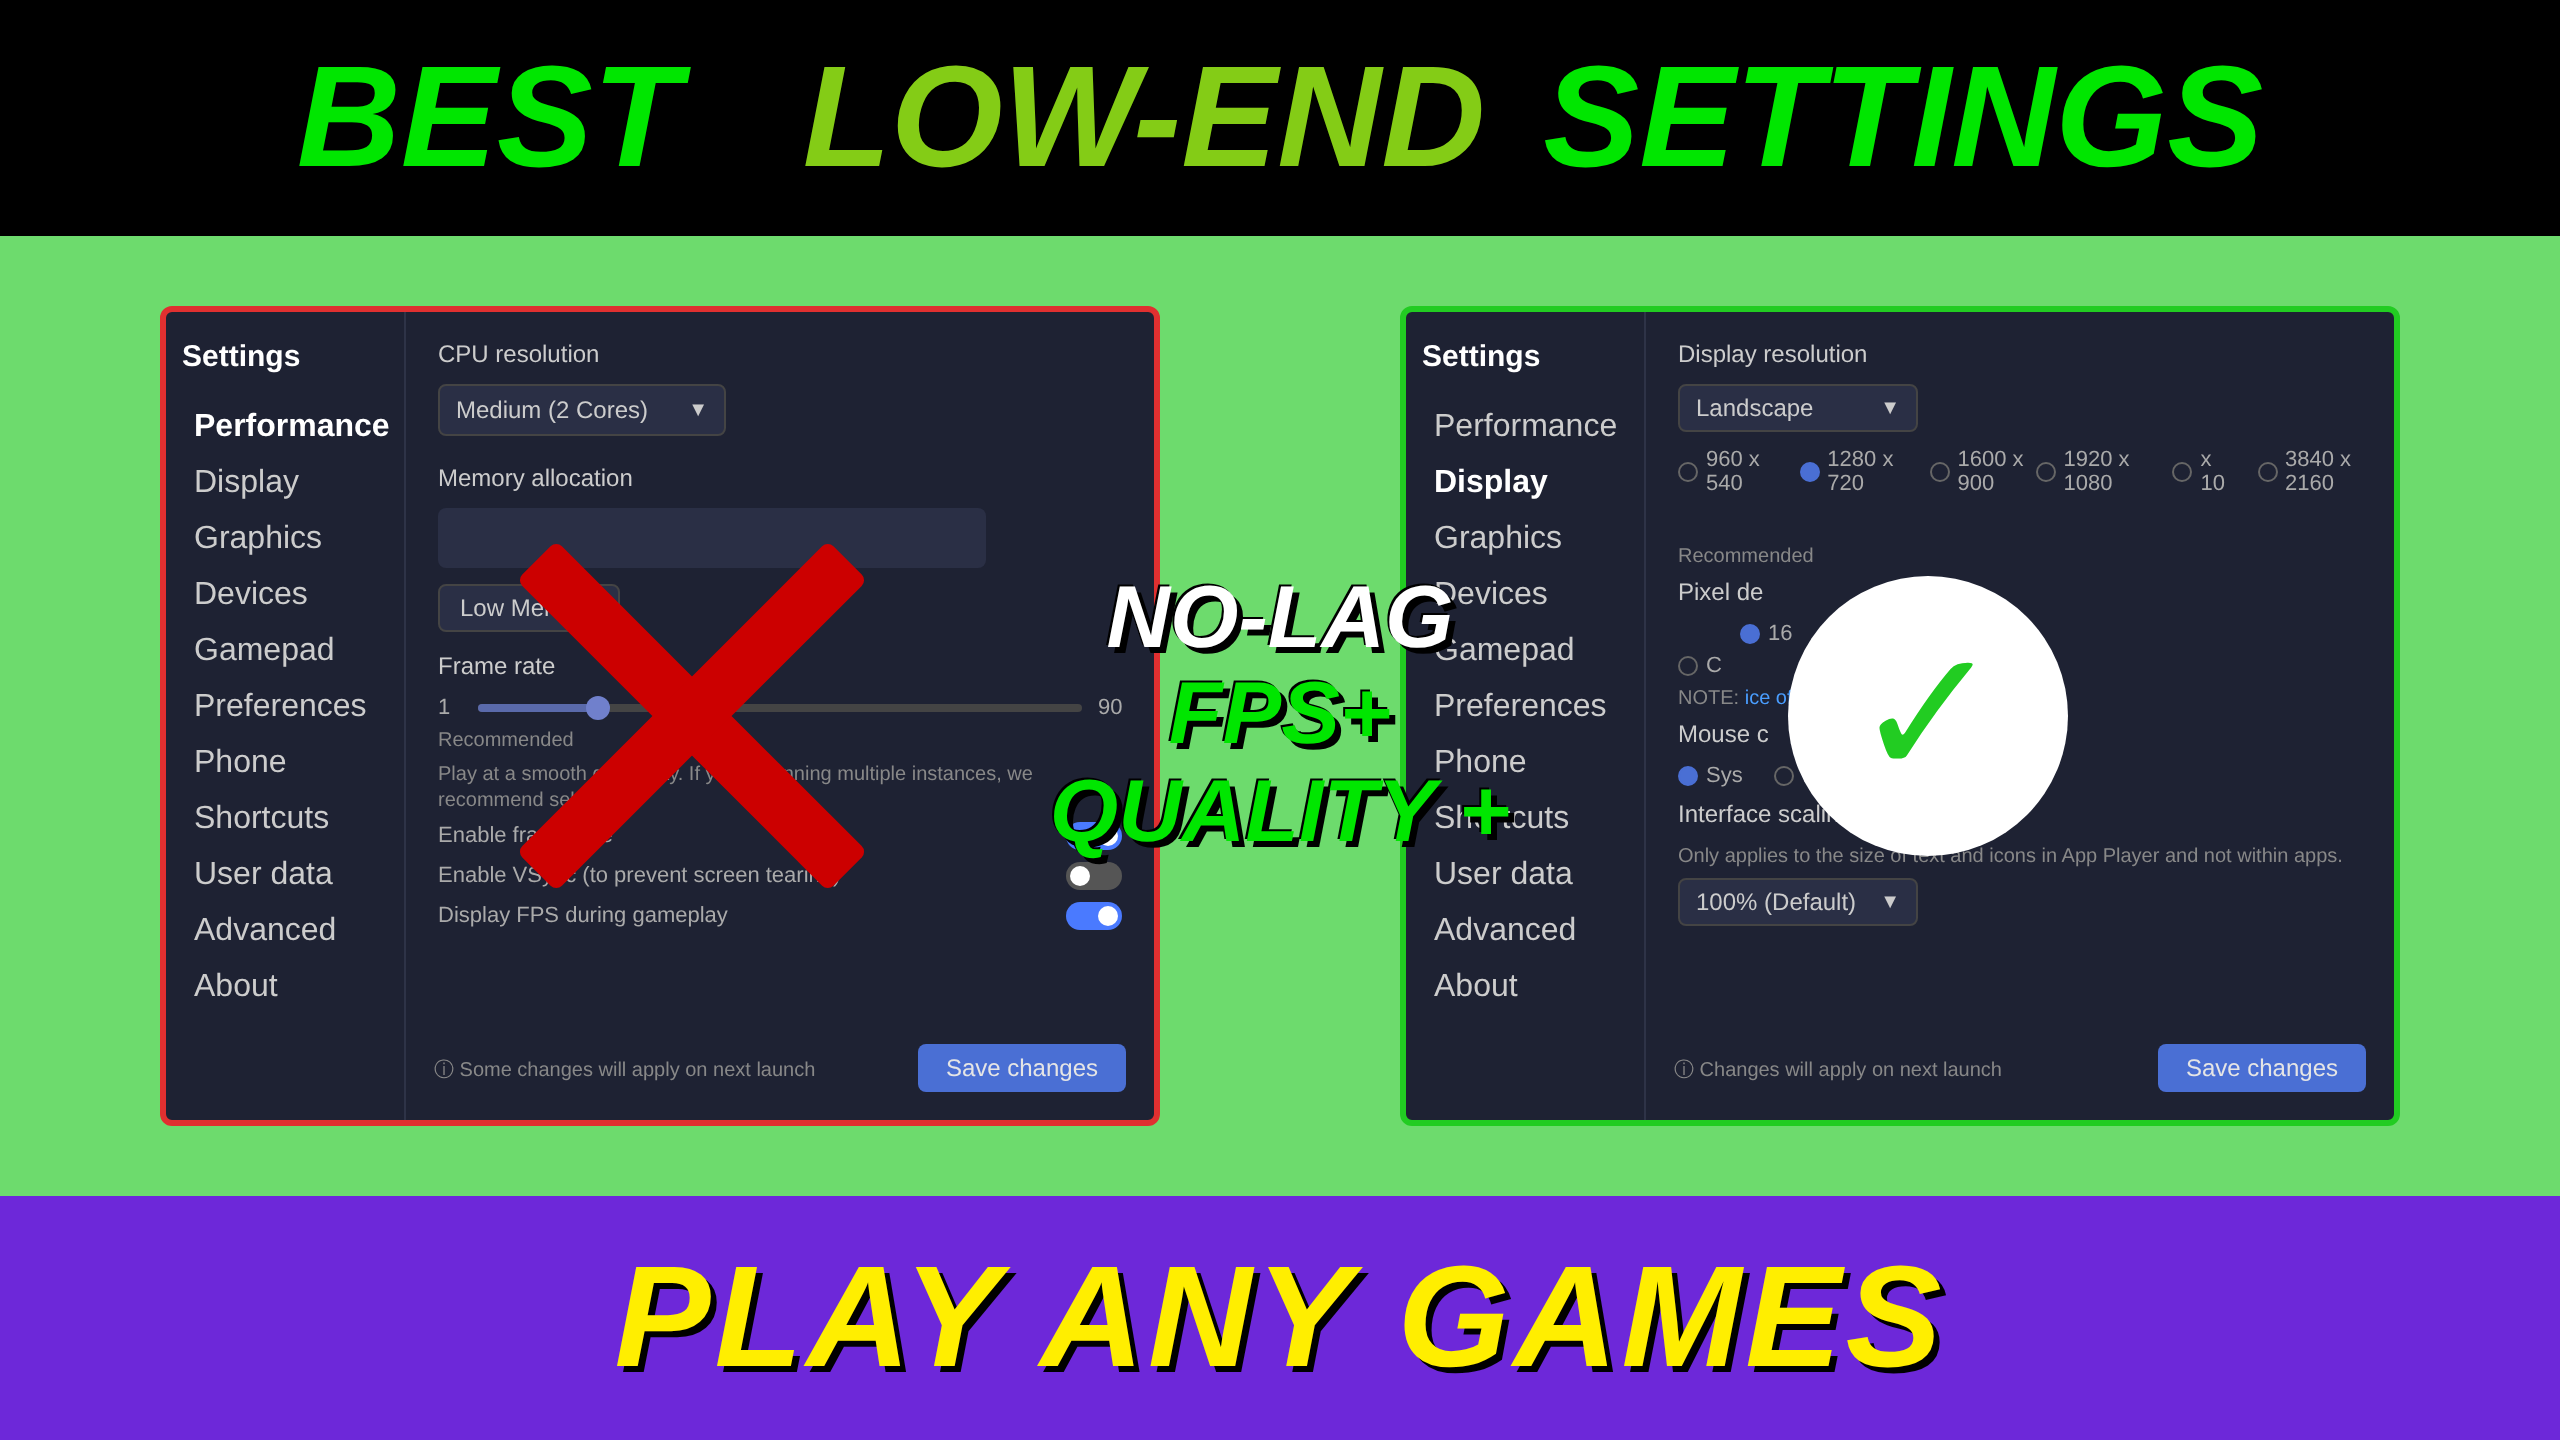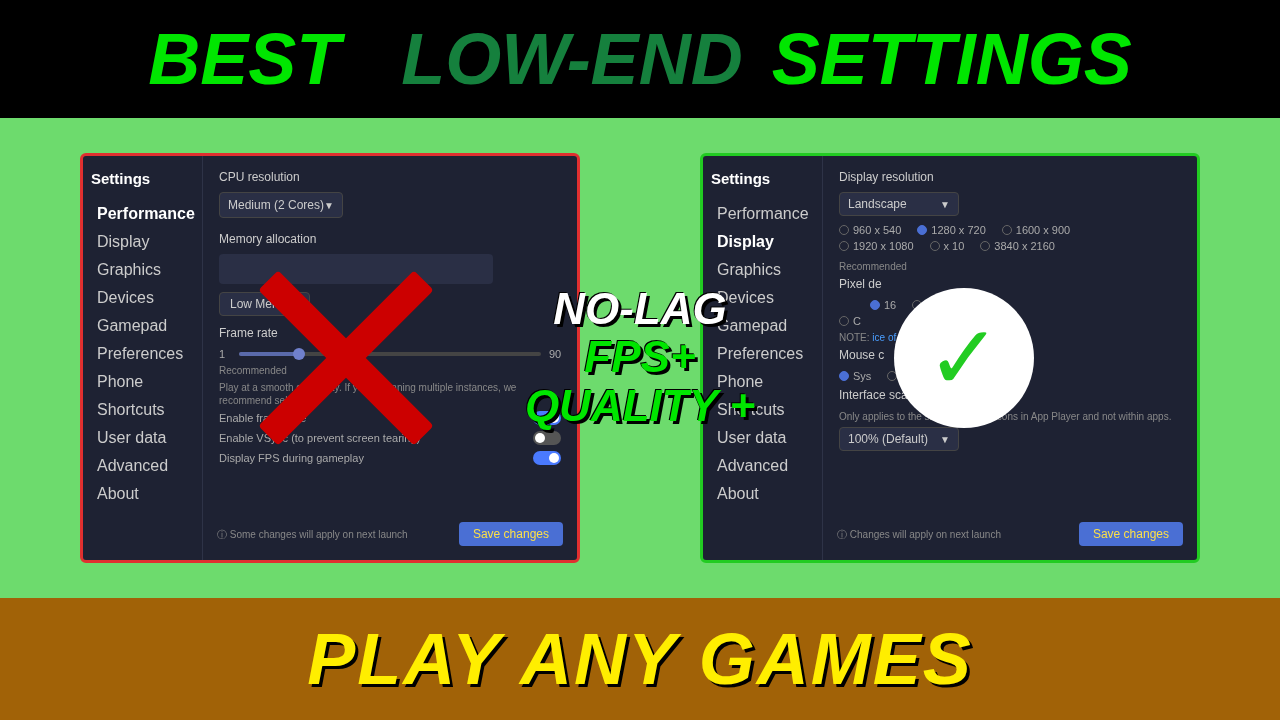--- a/index.html
+++ b/index.html
@@ -23,21 +23,21 @@
     .banner-best {
       font-size: 72px;
       font-weight: 900;
       color: #00e600;
       font-style: italic;
       text-shadow: 2px 2px 0 #000;
     }
     .banner-lowend {
       font-size: 72px;
       font-weight: 900;
-      color: #15803d;
+      color: #84cc16;
       font-style: italic;
       text-shadow: 2px 2px 0 #000;
       margin-left: 32px;
     }
     .banner-settings {
       font-size: 72px;
       font-weight: 900;
       color: #00e600;
       font-style: italic;
       text-shadow: 2px 2px 0 #000;
@@ -104,21 +104,21 @@
       font-size: 12px;
       margin-bottom: 8px;
     }
 
     
     .dropdown {
       background: #2a2f45;
       border: 1px solid #444;
       border-radius: 4px;
       padding: 5px 8px;
-      width: 124px;
+      width: 144px;
       display: flex;
       align-items: center;
       justify-content: space-between;
       color: #ccc;
       font-size: 12px;
       margin-bottom: 14px;
       cursor: pointer;
     }
     .dropdown-arrow { font-size: 10px; }
 
@@ -180,40 +180,40 @@
       position: absolute;
       top: 2px;
       left: 2px;
     }
     .toggle.on .toggle-knob { left: 16px; }
 
     .info-text { font-size: 10px; color: #888; margin-bottom: 4px; line-height: 1.3; }
 
     .save-btn {
       background: #4a6fd4;
-      color: #fde047;
+      color: #e5e5e5;
       border: none;
       border-radius: 4px;
       padding: 5px 14px;
       font-size: 12px;
       cursor: pointer;
       position: absolute;
       bottom: 14px;
       right: 14px;
     }
     .bottom-note {
       font-size: 10px;
       color: #888;
       position: absolute;
       bottom: 18px;
       left: 14px;
     }
 
     
-    .radio-group { display: flex; flex-direction: column; gap: 4px; margin-bottom: 8px; }
+    .radio-group { display: flex; flex-direction: row; gap: 4px; margin-bottom: 24px; }
     .radio-row { display: flex; gap: 16px; align-items: center; }
     .radio-item { display: flex; align-items: center; gap: 4px; font-size: 11px; color: #aaa; }
     .radio-circle {
       width: 10px; height: 10px; border-radius: 50%;
       border: 1.5px solid #666; background: transparent; flex-shrink: 0;
     }
     .radio-circle.checked { border-color: #4a6fd4; background: #4a6fd4; }
 
     
     .res-dropdown {
@@ -283,21 +283,21 @@
       justify-content: center;
     }
     .check-mark {
       font-size: 90px;
       color: #22cc22;
       line-height: 1;
     }
 
     
     .bottom-banner {
-      background: #a16207;
+      background: #6d28d9;
       height: 122px;
       display: flex;
       align-items: center;
       justify-content: center;
     }
     .banner-play {
       font-size: 72px;
       font-weight: 900;
       color: #ffee00;
       font-style: italic;

